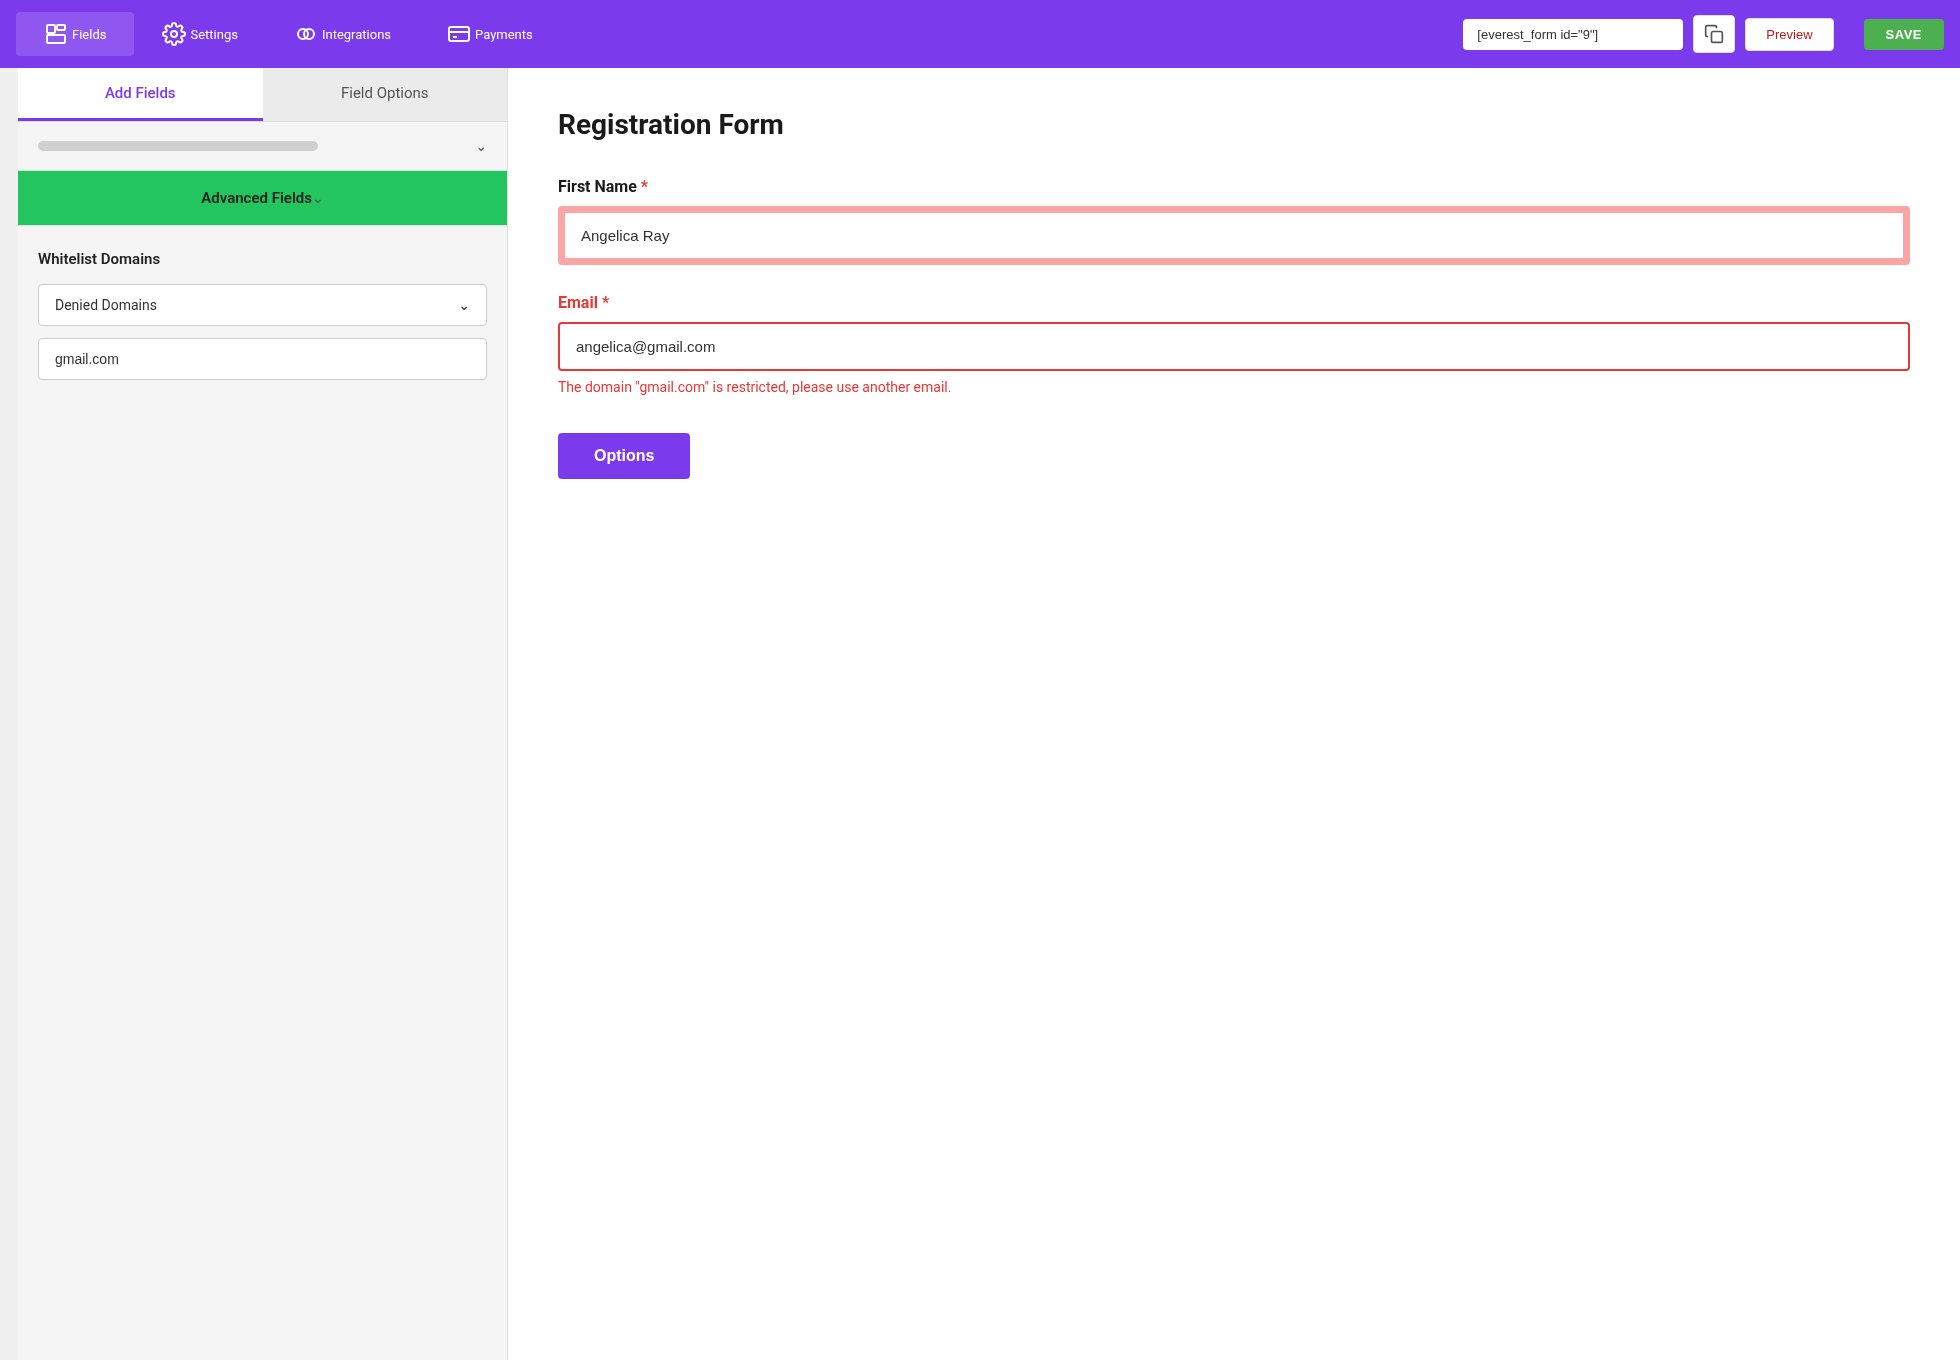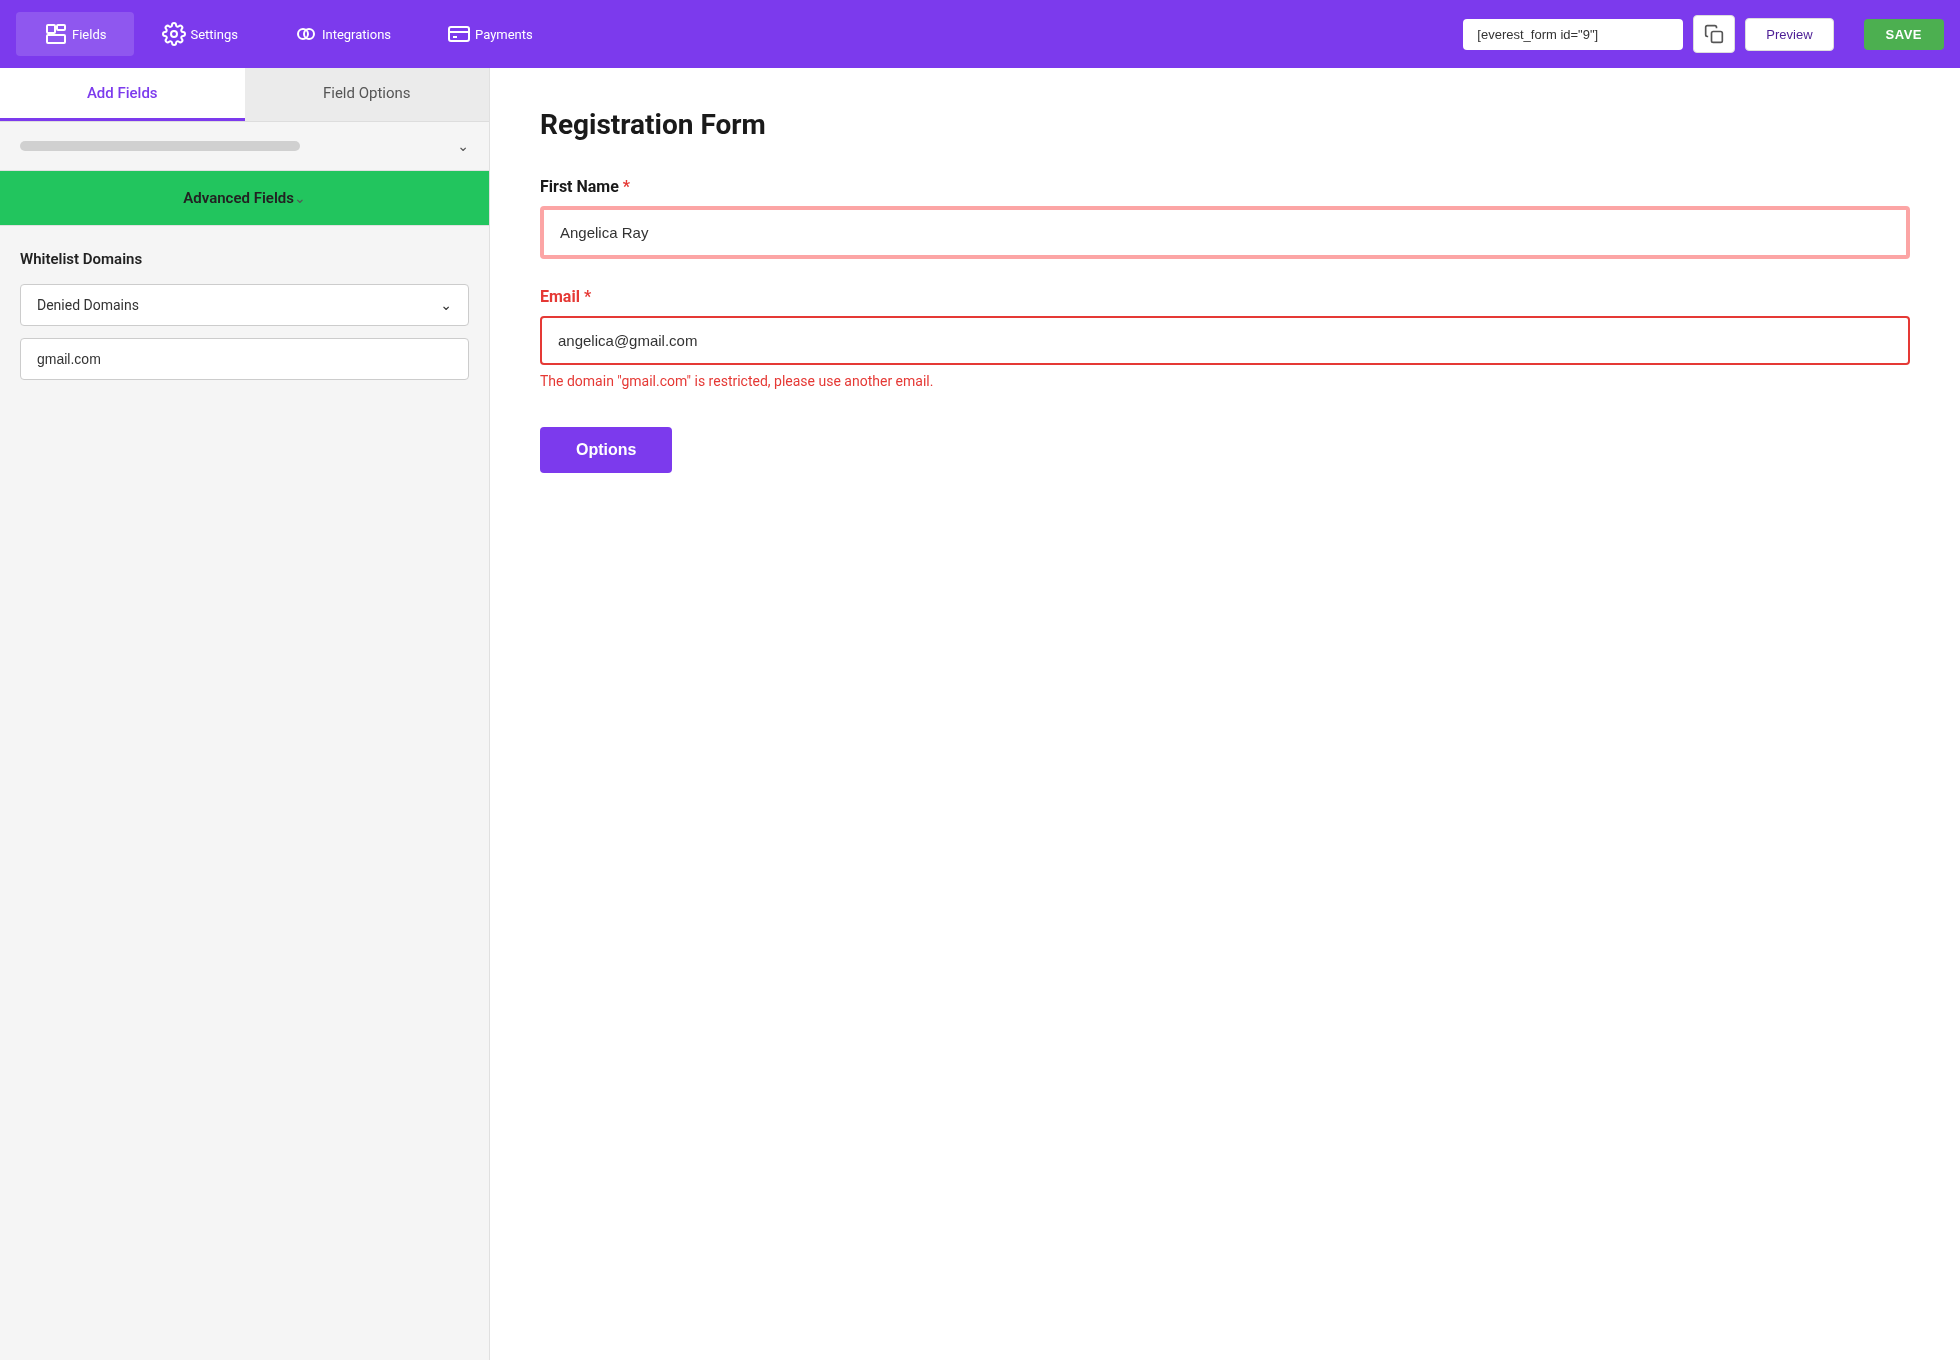--- a/index.html
+++ b/index.html
@@ -63,40 +63,41 @@
       align-items: center;
       justify-content: center;
     }
     .preview-btn {
       background: white;
       border: 1px solid #ddd;
       border-radius: 4px;
       padding: 8px 20px;
       cursor: pointer;
       font-size: 13px;
-      color: #4c1d95;
+      color: #b91c1c;
       font-weight: 500;
     }
     .save-btn {
       background: #4caf50;
       border: none;
       border-radius: 4px;
       padding: 8px 22px;
       cursor: pointer;
       font-size: 13px;
       color: white;
       font-weight: 700;
       letter-spacing: 0.5px;
       margin-left: 20px;
     }
 
     
     .main-layout {
       display: flex;
       height: calc(100vh - 68px);
+      padding-left: 18px;
     }
 
     
     .sidebar {
       width: 490px;
       background: #f5f5f5;
       border-right: 1px solid #e0e0e0;
       display: flex;
       flex-direction: column;
       overflow-y: auto;
@@ -225,21 +226,21 @@
     }
     .field-label.error {
       color: #e53935;
     }
     .required-star {
       color: #e53935;
       font-size: 16px;
     }
     .form-input {
       width: 100%;
-      border: 4px solid #fca5a5;
+      border: 7px solid #fca5a5;
       border-radius: 4px;
       padding: 14px 16px;
       font-size: 15px;
       color: #333;
       background: white;
     }
     .form-input.error-border {
       border: 2px solid #e53935;
     }
     .form-input::placeholder {

